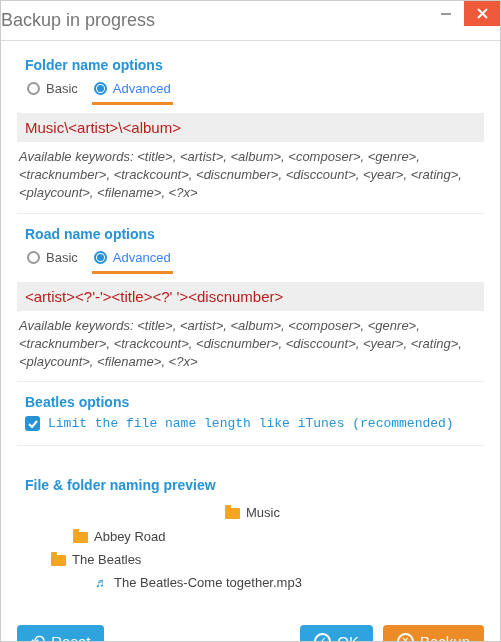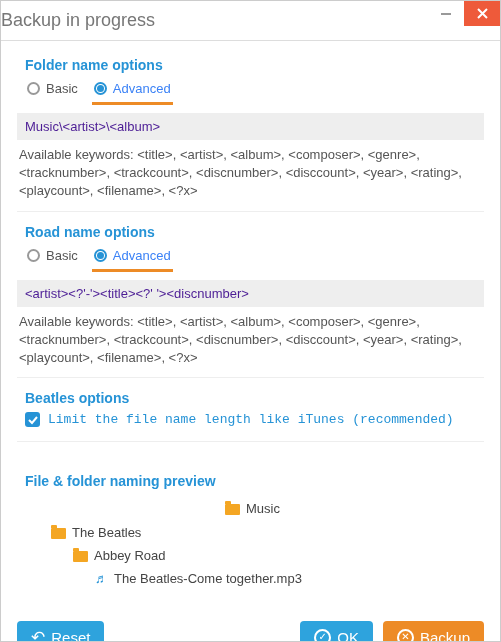--- a/index.html
+++ b/index.html
@@ -85,30 +85,31 @@
   }
   .tab-label { color:#555; cursor:pointer; }
   .tab-item { display:flex; align-items:center; gap:6px; padding:4px 2px 6px 2px; }
   .tab-item.active .tab-label { color:#3b82f6; }
   .tab-item.active { border-bottom: 3px solid #ed8b26; }
   .pattern-input {
     background:#eee;
     border:none;
     padding:6px 8px;
     width:100%;
-    font-size:13px;
-    color:#4c1d95;
+    font-size:15px;
+    color:#b91c1c;
     margin: 4px 0 4px 0;
   }
   .hint {
     color:#555;
     line-height:1.4;
     padding: 2px 2px 0 2px;
     font-size:13px;
     word-break: break-word;
+    font-style: italic;
   }
   .panel {
     border-bottom:1px solid #eee;
     padding-bottom:10px;
     margin-bottom:6px;
   }
   .panel.last { border-bottom:none;margin-top:19px; }
   .chk-row { display:flex; align-items:center; gap:8px; padding:2px 8px;font-family:Liberation Mono, monospace; }
   .chk {
     width:15px;height:15px;
@@ -236,25 +237,25 @@
       <span class="chk-label">Limit the file name length like iTunes (recommended)</span>
     </div>
   </div>
 
   <div class="panel last">
     <div class="section-title">File &amp; folder naming preview</div>
     <div class="tree">
       <div style="padding-left:0px;text-align:center;">
         <span class="folder-icon"></span><span>Music</span>
       </div>
+      <div style="padding-left:44px;">
+        <span class="folder-icon"></span><span>Abbey Road</span>
+      </div>
       <div style="padding-left:22px;">
         <span class="folder-icon"></span><span>The Beatles</span>
-      </div>
-      <div style="padding-left:44px;">
-        <span class="folder-icon"></span><span>Abbey Road</span>
       </div>
       <div style="padding-left:66px;">
         <span class="note-icon">♬</span><span>The Beatles-Come together.mp3</span>
       </div>
     </div>
   </div>
 
   <div class="btn-row">
     <button class="btn blue">
       <span style="font-size:17px;line-height:1;">↶</span>

